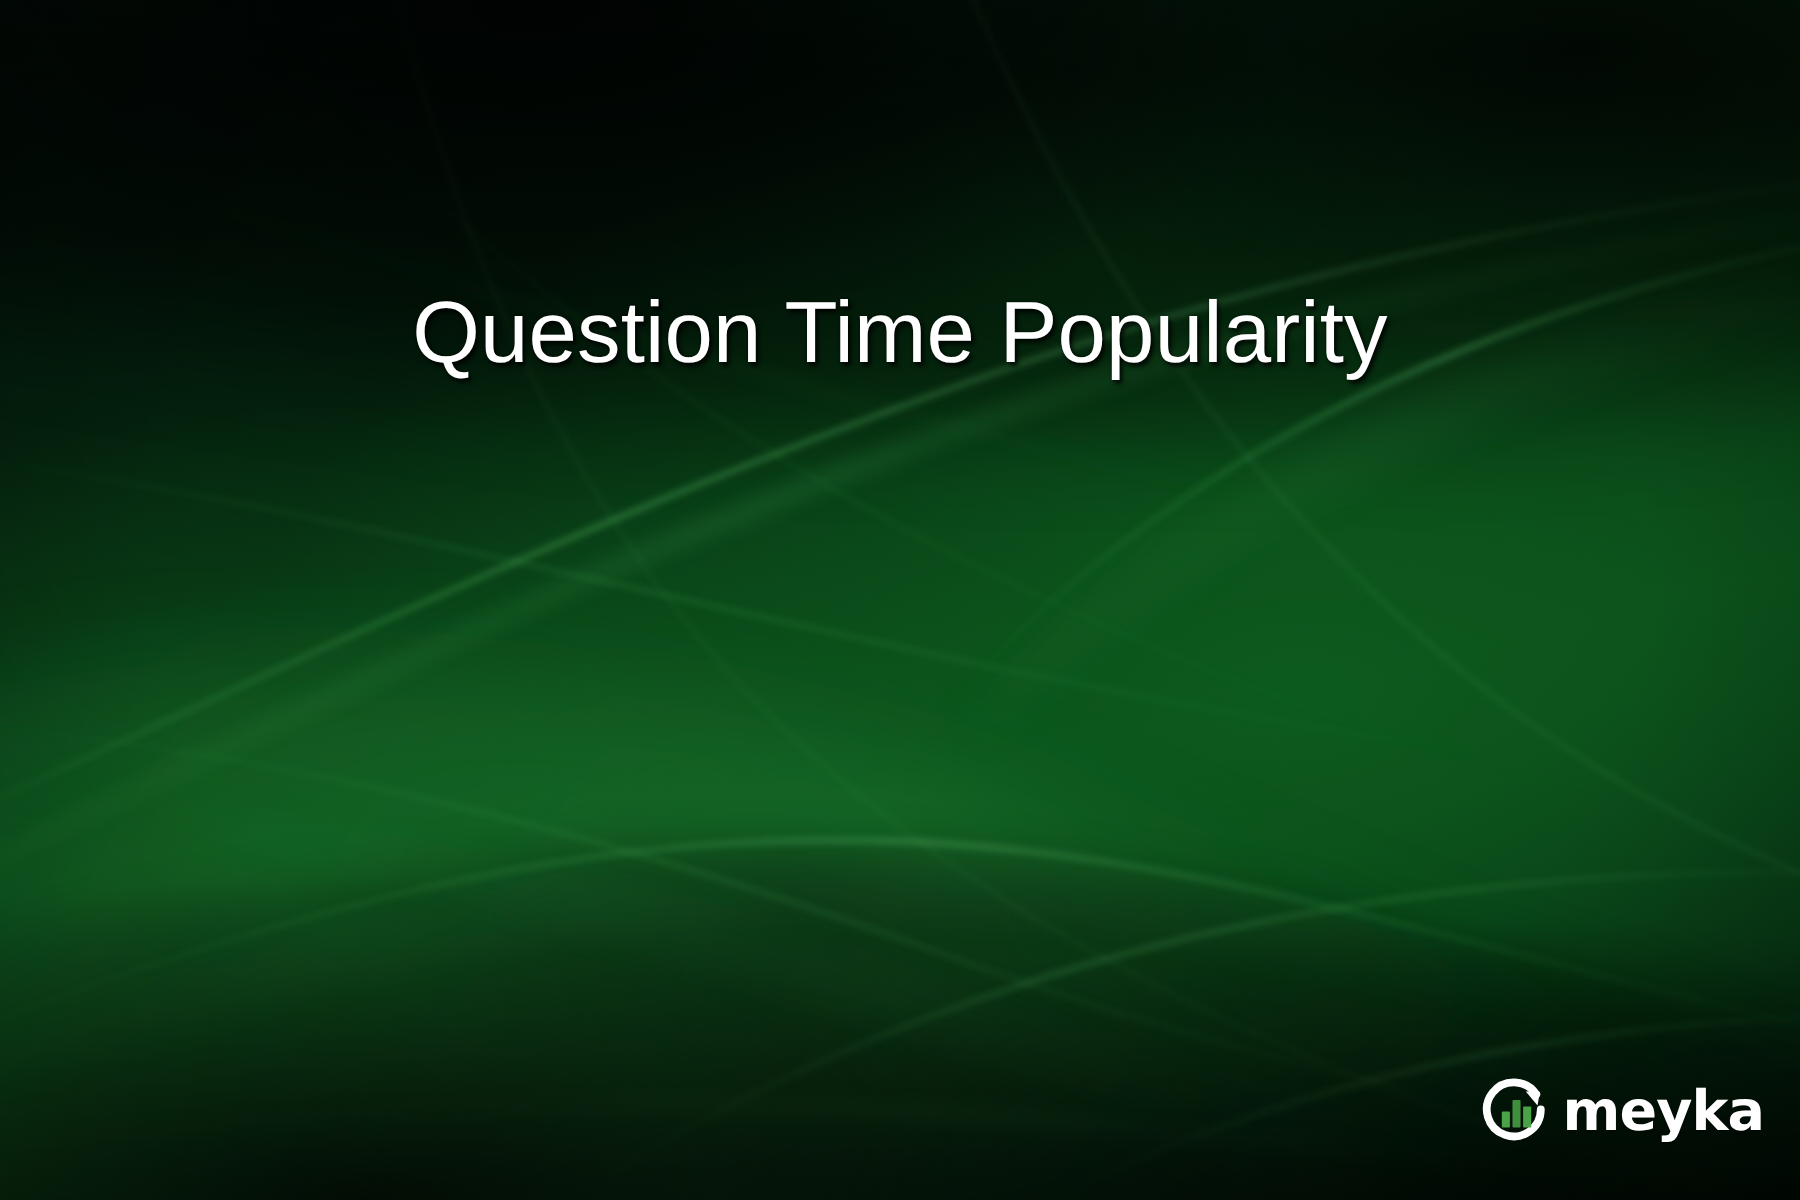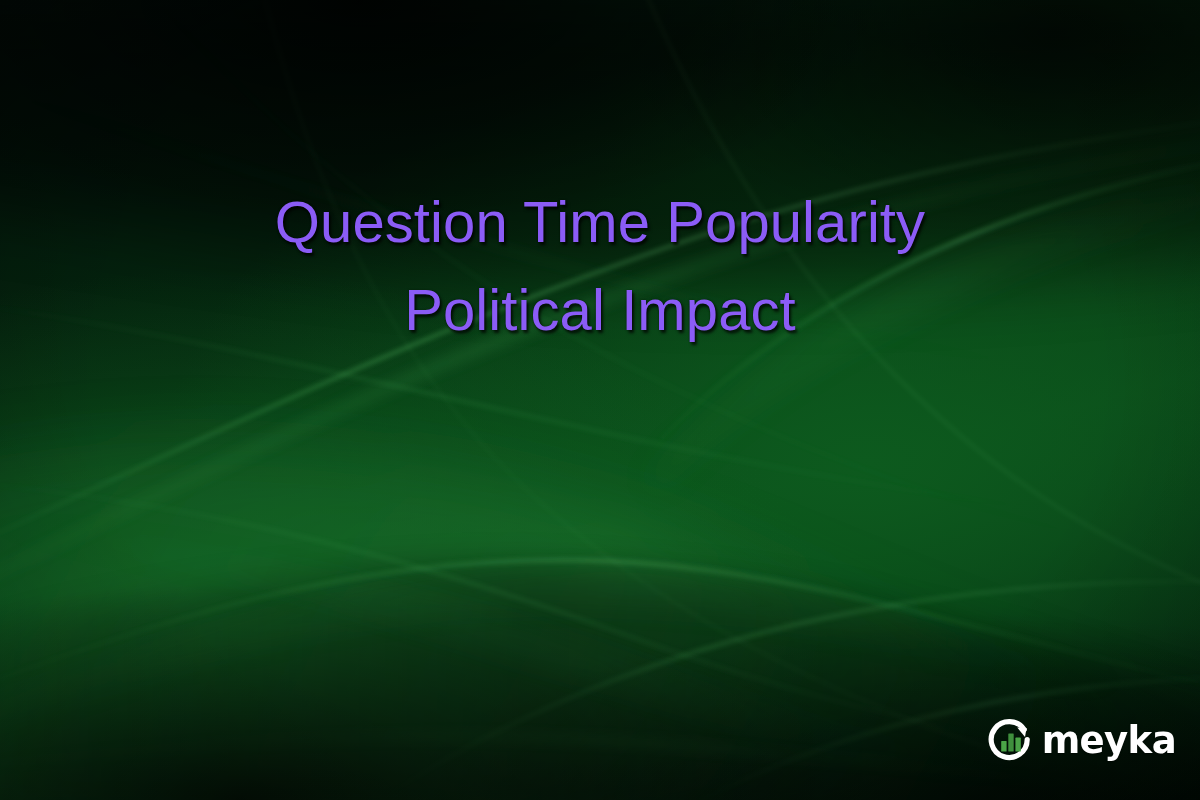--- a/index.html
+++ b/index.html
@@ -47,21 +47,21 @@
 
   .streaks { position:absolute; inset:0; }
   .streaks svg { display:block; width:1200px; height:800px; }
 
   
   .headline {
     position:absolute;
     left:0; right:0;
     top:178px;
     text-align:center;
-    color:#8b5cf6;
+    color:#ffffff;
     font-size:58px;
     line-height:88px;
     font-weight:400;
     letter-spacing:0.1px;
     text-shadow:2px 3px 3px rgba(0,0,0,0.75), 0 0 2px rgba(0,0,0,0.5);
     white-space:nowrap;
     z-index:5;
   }
   .headline .line { display:block; }
 
@@ -166,21 +166,20 @@
       <path d="M 260,-20 C 300,140 360,300 470,430 C 580,560 760,672 1000,752" fill="none" stroke="#8bf09a" stroke-width="1" filter="url(#blurS)" opacity="0.14"></path>
     </svg>
   </div>
 
   <div class="bg-layer bg-dark-top"></div>
   <div class="bg-layer bg-dark-bottom"></div>
   <div class="bg-layer bg-vignette"></div>
 
   <div class="headline">
     <span class="line">Question Time Popularity</span>
-    <span class="line">Political Impact</span>
   </div>
 
   <div class="logo">
     <span>
       <svg class="logo-mark" viewBox="0 0 48 48" xmlns="http://www.w3.org/2000/svg">
 
         <path d="M38.2,13.6 A18,18 0 1 0 41.2,23.6" fill="none" stroke="#ffffff" stroke-width="5.2" stroke-linecap="round"></path>
 
         <path d="M31.2,11.6 L40.6,11.9 L39.0,21.0 Z" fill="#ffffff"></path>
 

